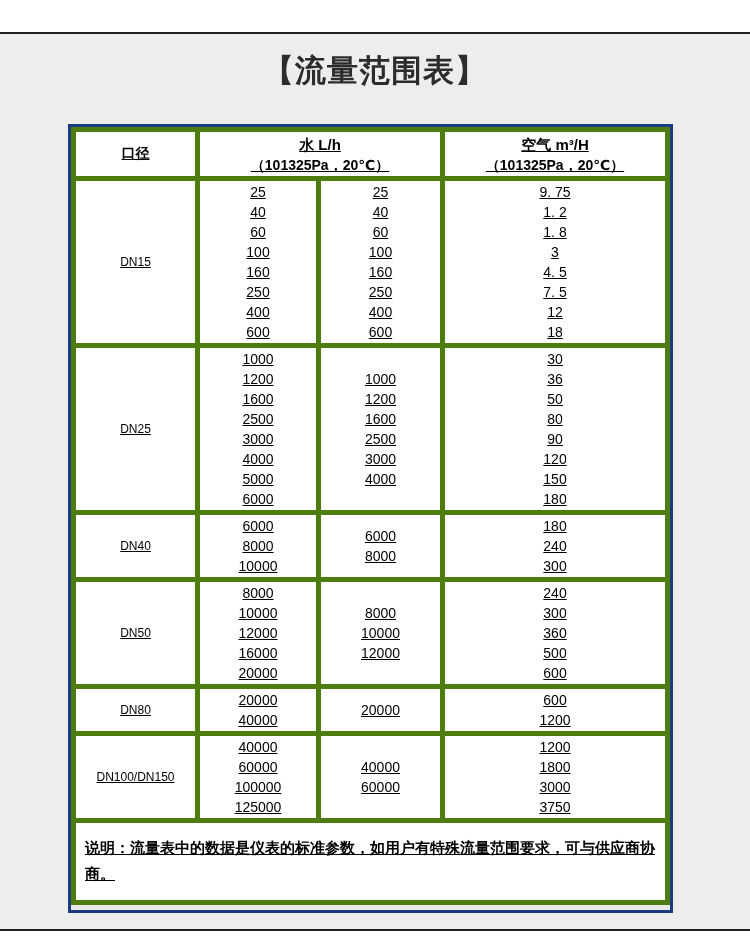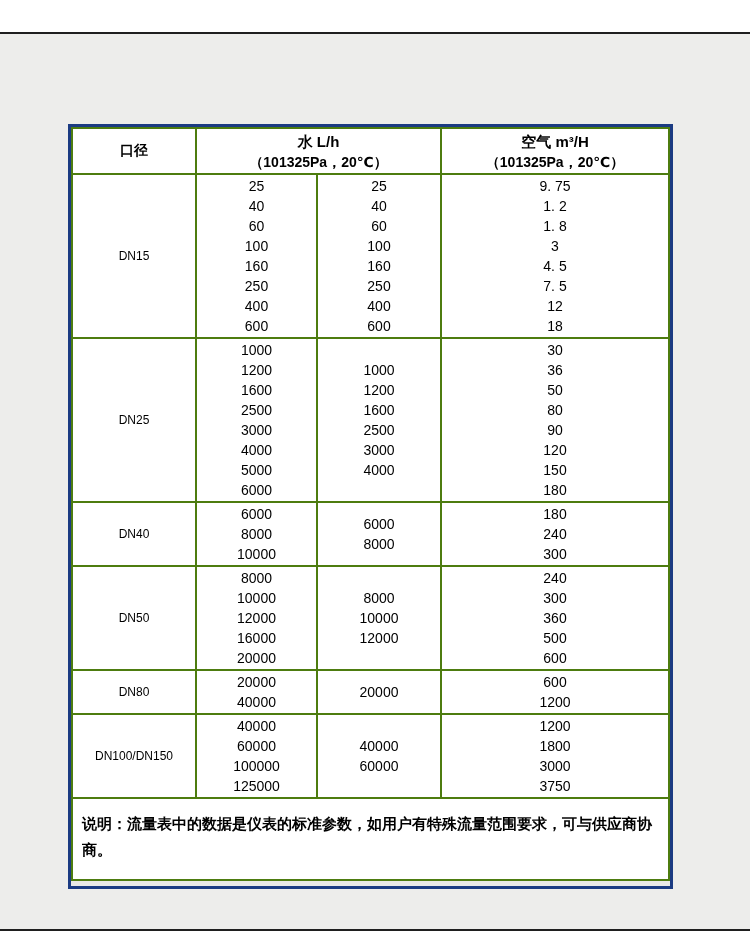--- a/index.html
+++ b/index.html
@@ -47,25 +47,26 @@
     width: 100%;
     border-collapse: collapse;
     table-layout: fixed;
     background: #ffffff;
     color: #000;
   }
   col.c-diam { width: 124px; }
   col.c-wss  { width: 121px; }
   col.c-ptfe { width: 124px; }
   th, td {
-    border: 2px solid #4d7c0f;
+    border: 5px solid #4d7c0f;
     text-align: center;
     vertical-align: middle;
     padding: 1px 0;
     font-size: 14px;
+    text-decoration: underline;
   }
   thead th { font-weight: 700; }
   tr.hdr1 th { height: 44px; }
   tr.hdr2 th { height: 22px; padding: 0; font-size: 15px; }
   .h-main { line-height: 23px; font-size: 15px; }
   .h-sub  { line-height: 19px; font-size: 14px; font-weight: 700; }
   th.no-r { border-right-style: hidden; }
   th.no-l { border-left-style: hidden; }
 
   td.diam { font-size: 12px; }
@@ -81,20 +82,21 @@
     line-height: 26px;
   }
 </style>
 </head>
 <body>
 
 <div class="page">
   <div class="rule-top"></div>
 
   <div class="content">
+    <h1 class="title">【流量范围表】</h1>
 
     <div class="table-wrap">
       <table>
         <colgroup>
           <col class="c-diam">
             <col class="c-wss">
             <col class="c-ptfe">
             <col class="c-air">
         </colgroup>
         <thead>

